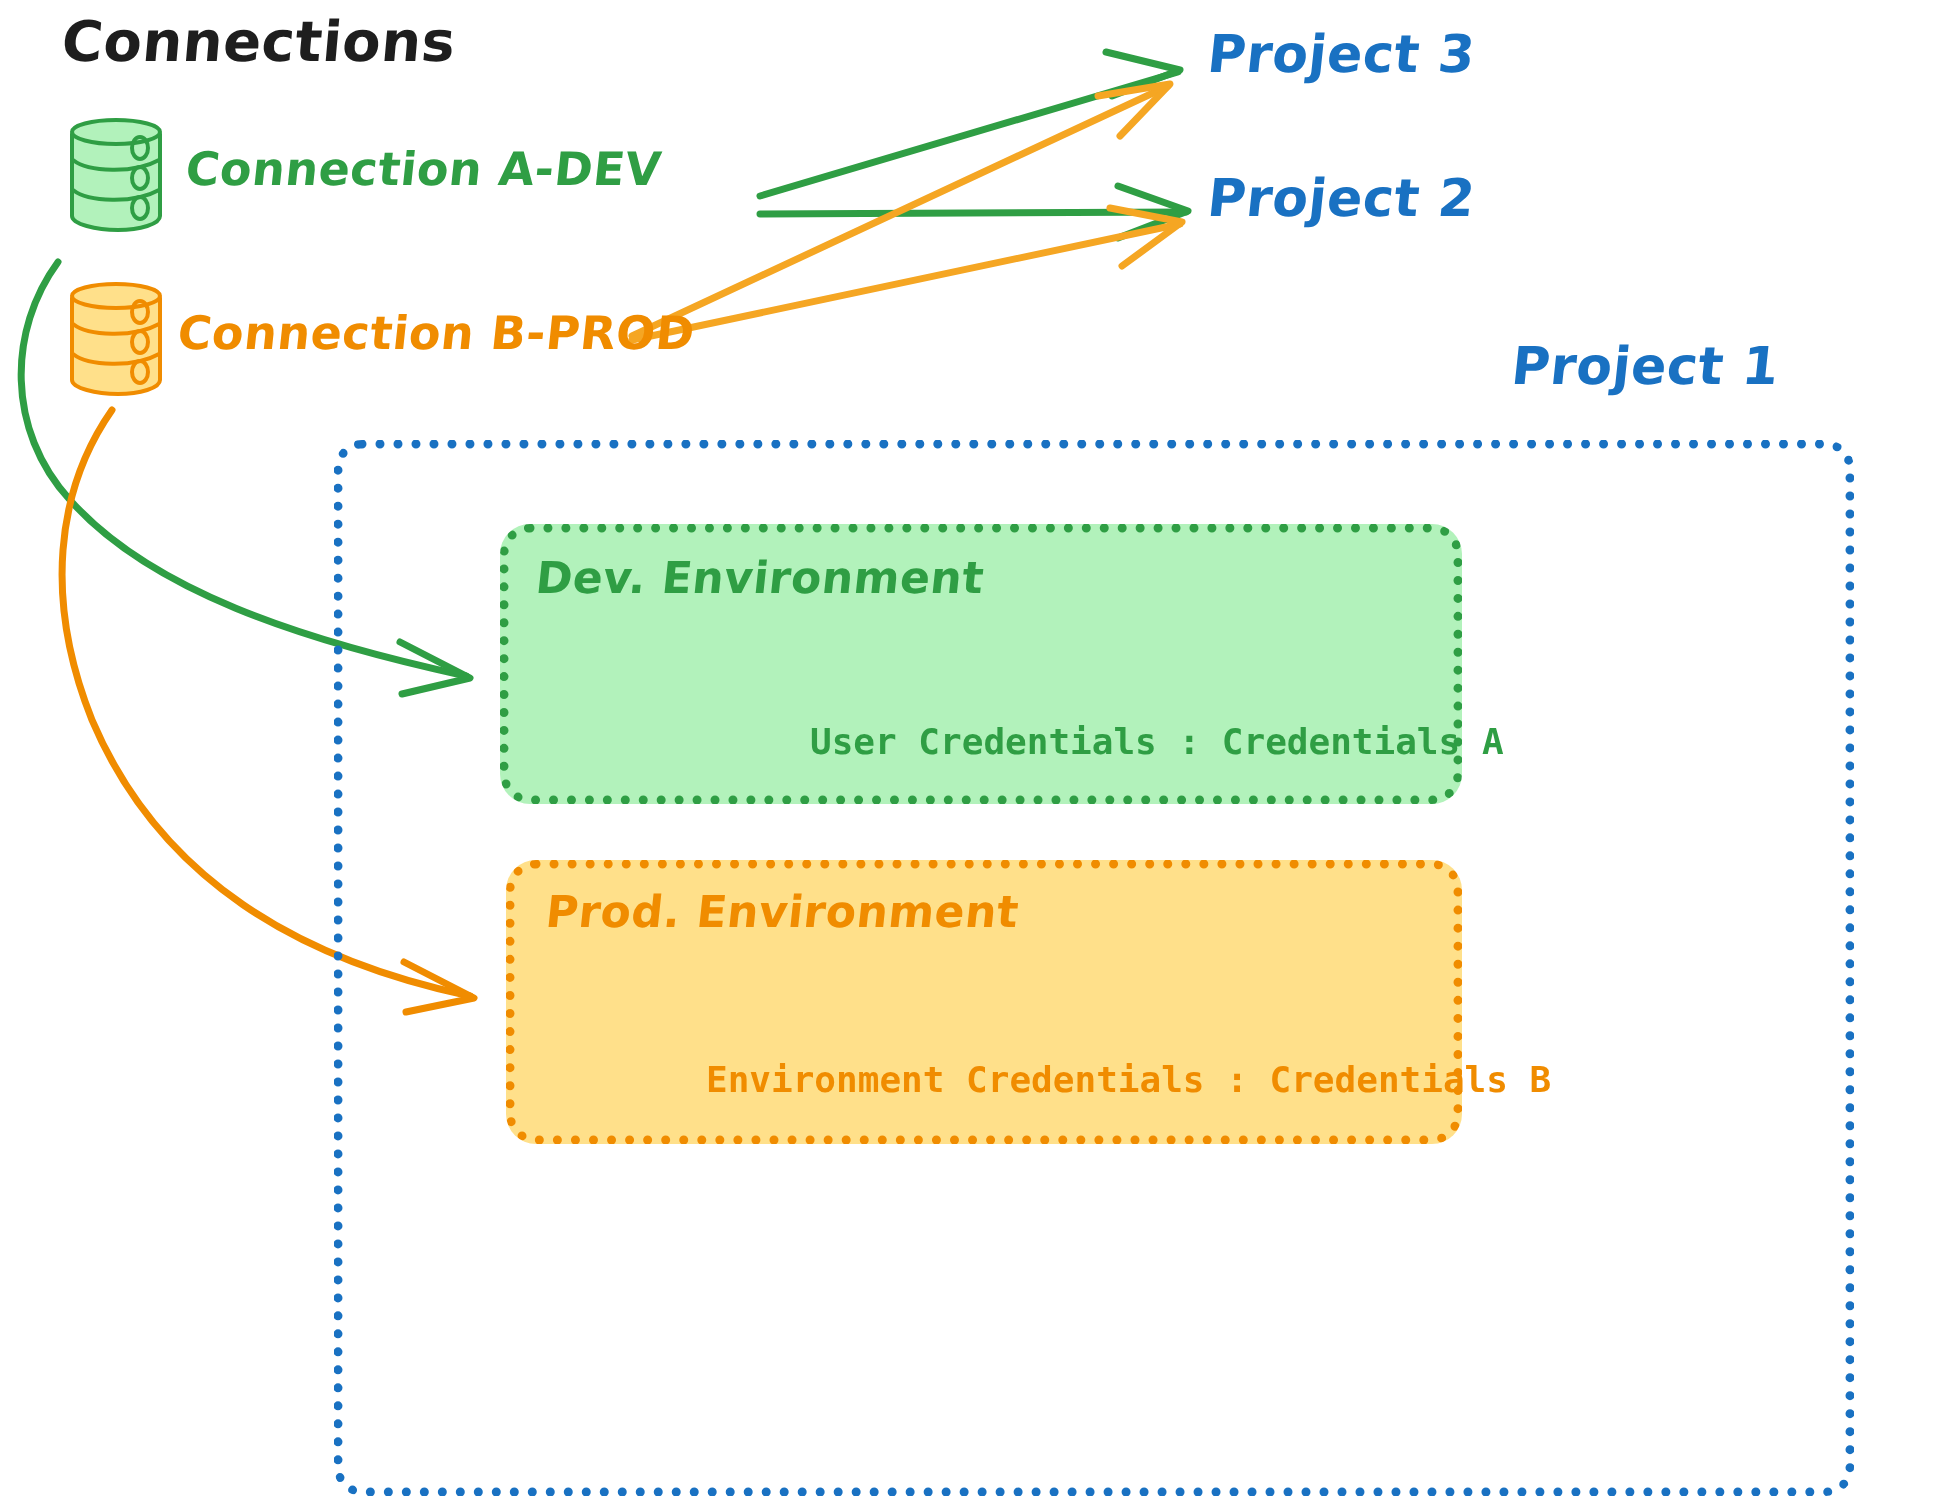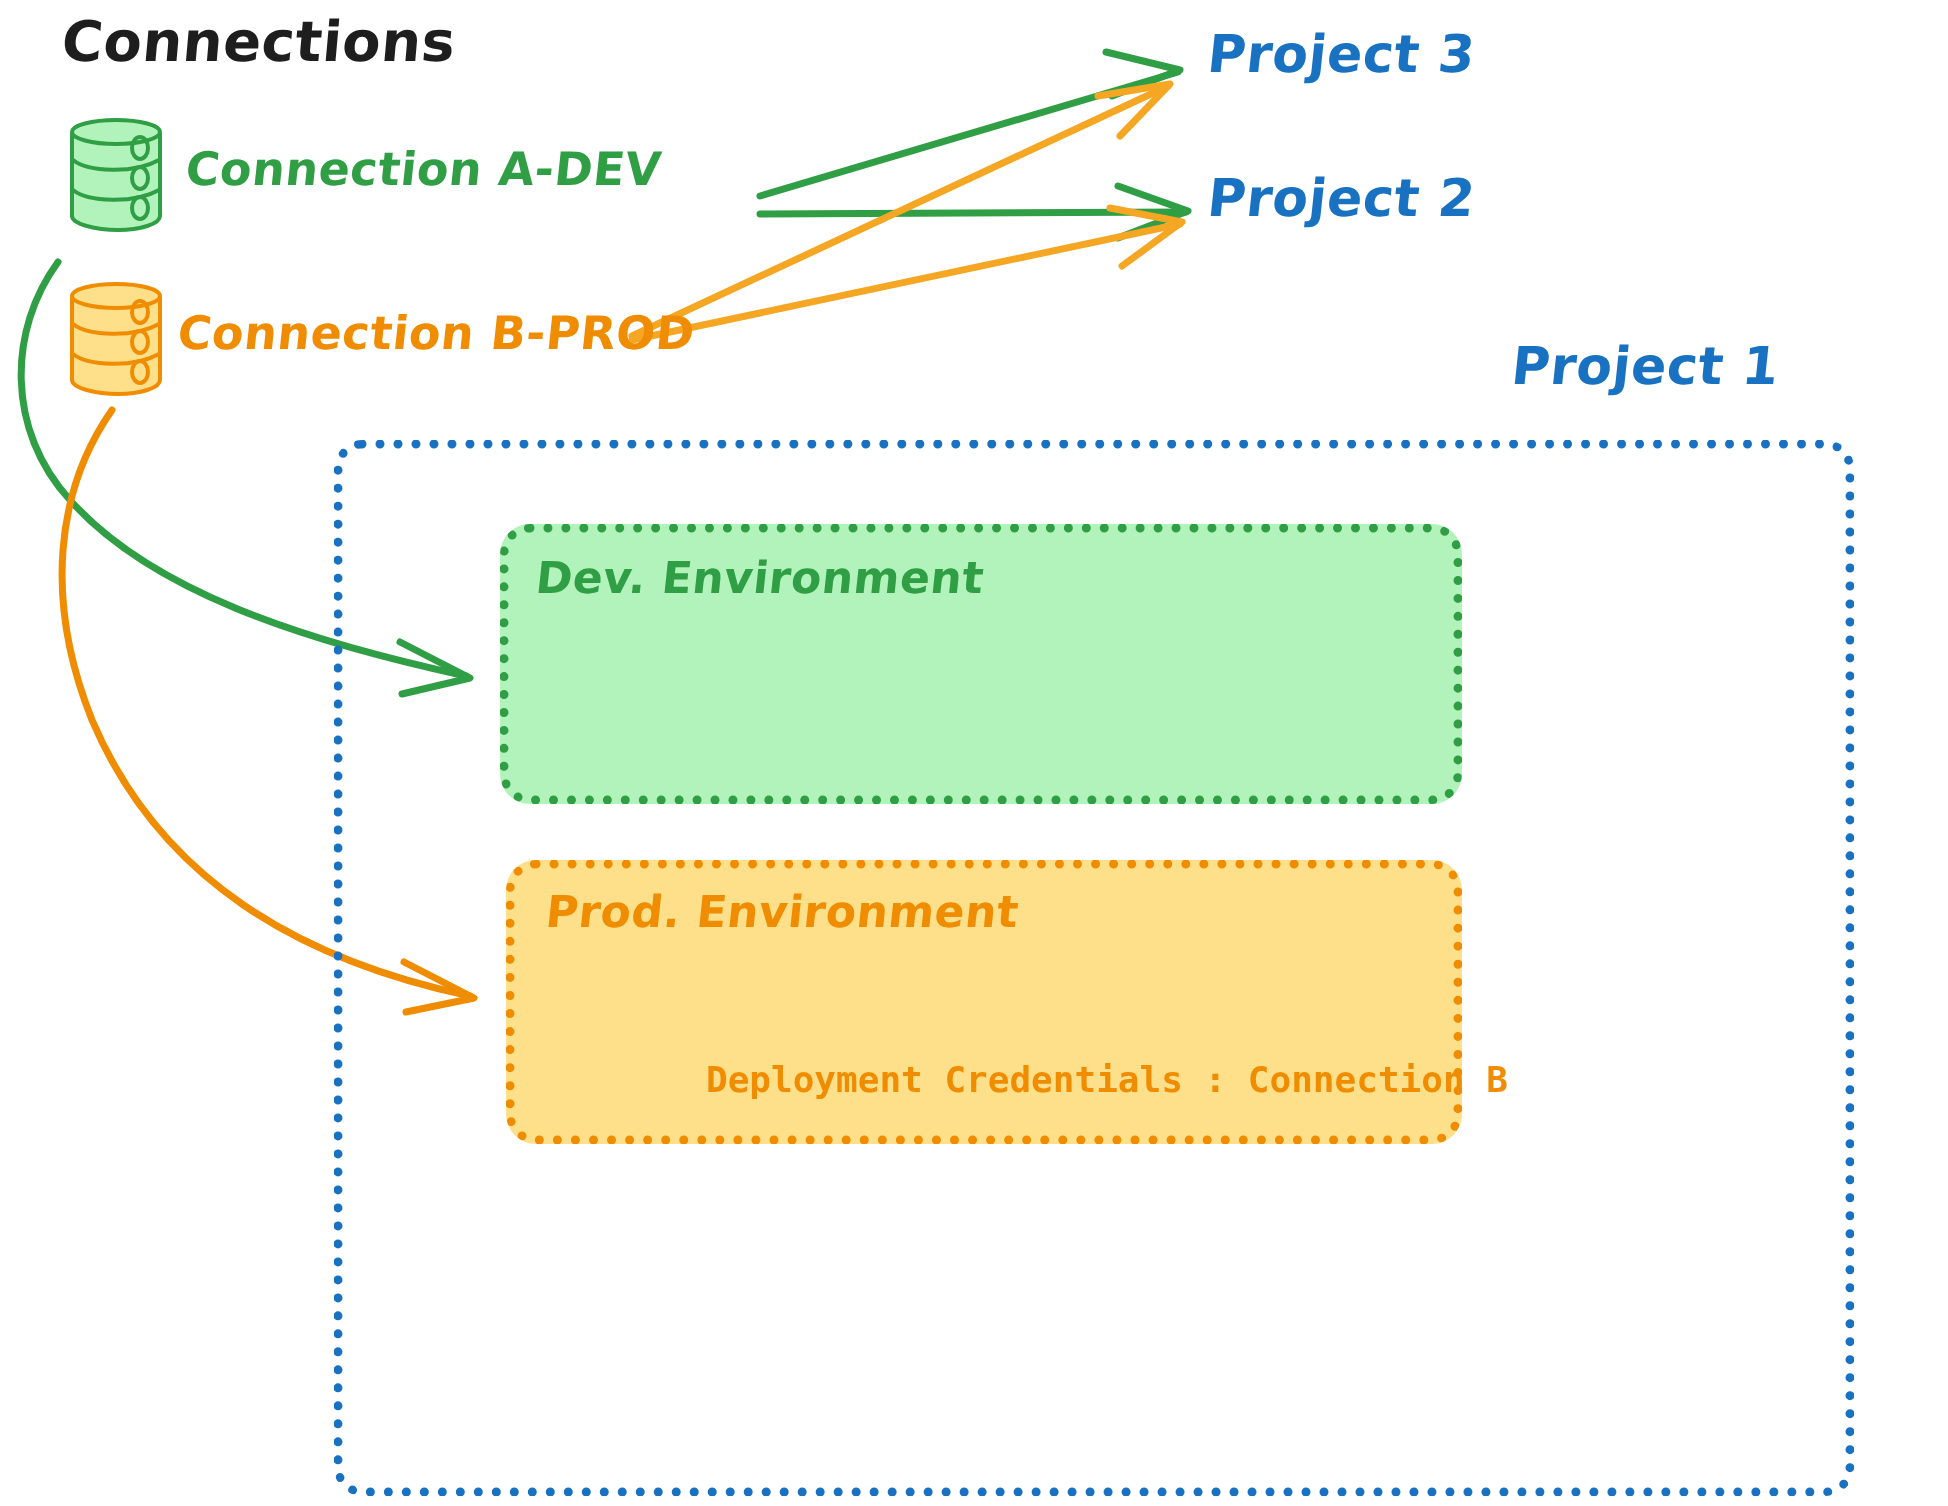--- a/index.html
+++ b/index.html
@@ -219,18 +219,19 @@
   <div class="txt hand" id="label-conn-b">Connection B-PROD</div>
 
   <div class="txt hand" id="label-project-3">Project 3</div>
   <div class="txt hand" id="label-project-2">Project 2</div>
   <div class="txt hand" id="label-project-1">Project 1</div>
 
   <div class="box-project1"></div>
 
   <div class="box-dev"></div>
   <div class="txt hand" id="label-dev-env">Dev. Environment</div>
+  <div class="txt mono" id="label-dev-creds">User Credentials : Credentials A</div>
 
   <div class="box-prod"></div>
   <div class="txt hand" id="label-prod-env">Prod. Environment</div>
-  <div class="txt mono" id="label-prod-creds">Deployment Credentials : Connection B</div>
+  <div class="txt mono" id="label-prod-creds">Environment Credentials : Credentials B</div>
 
 </div>
 
 </body></html>

